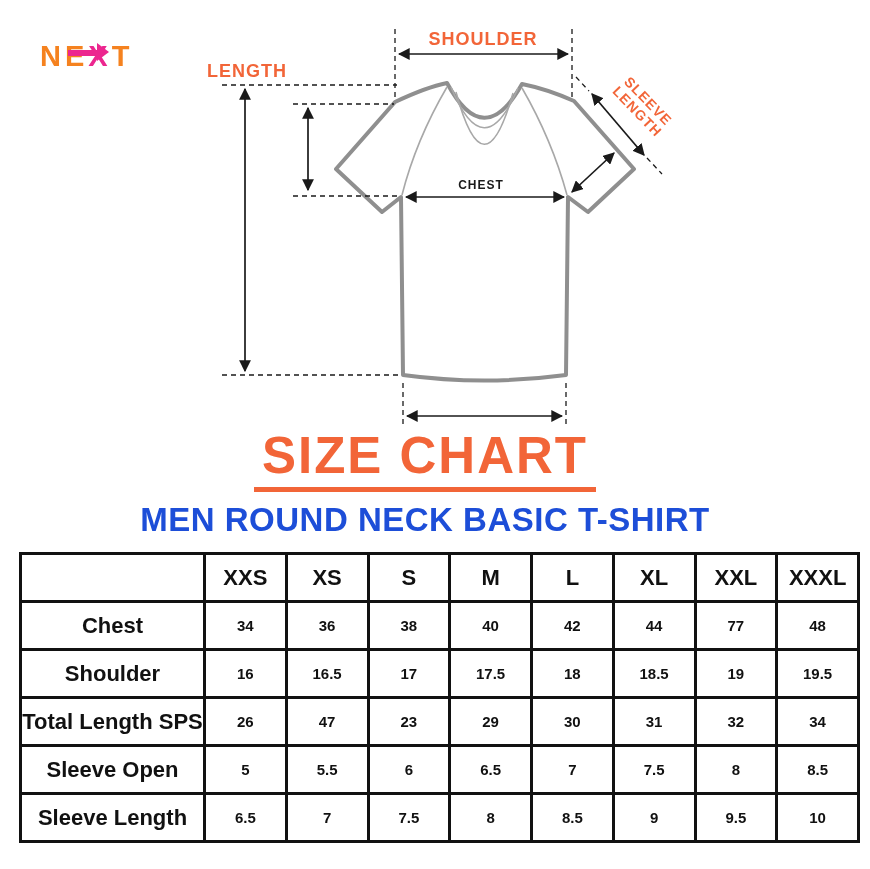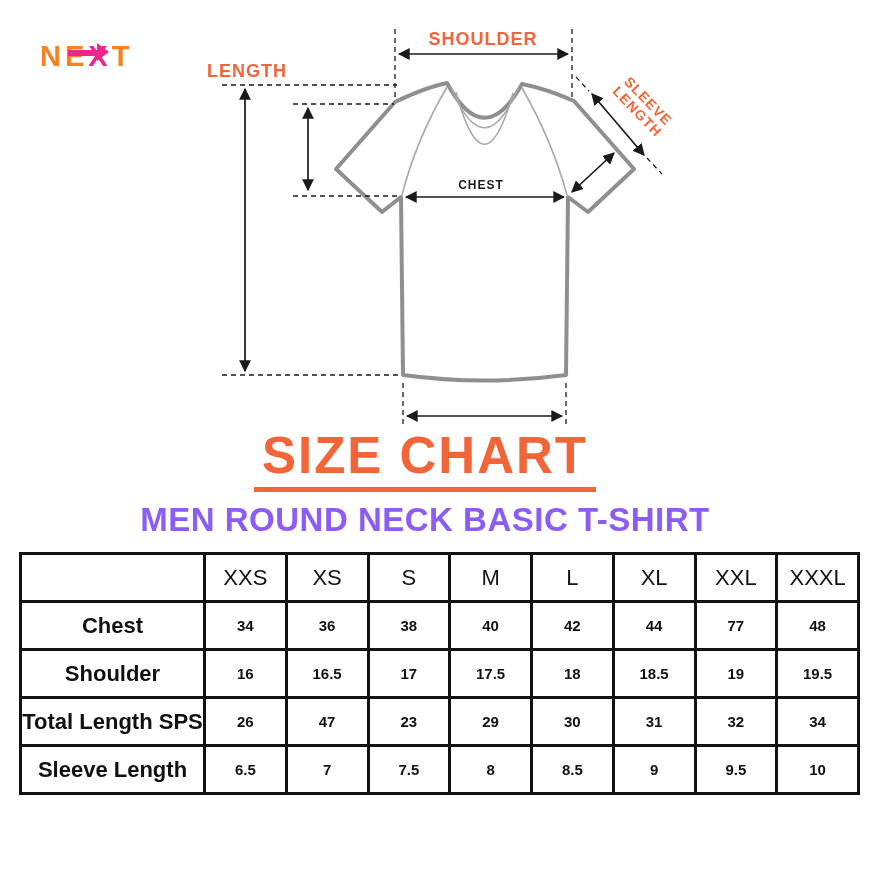--- a/index.html
+++ b/index.html
@@ -16,26 +16,26 @@
   .logo-x::before { content:""; position:absolute; left:-20px; top:16px; width:30px; height:6px; background:#EC268F; }
   .logo-x::after { content:""; position:absolute; left:9px; top:9px; border-left:12px solid #EC268F; border-top:9px solid transparent; border-bottom:9px solid transparent; }
 
   
   .diagram-wrap { position:absolute; left:0; top:0; width:870px; height:432px; }
   svg text { font-family:"Liberation Sans", sans-serif; }
 
   
   .title-block { position:absolute; top:428px; left:0; width:850px; text-align:center; }
   .main-title { display:inline-block; color:#F26538; font-size:51px; font-weight:900; letter-spacing:2px; line-height:56px; border-bottom:5px solid #F26538; padding:0 8px 3px 8px; }
-  .sub-title { margin-top:9px; color:#8b5cf6; font-size:33px; font-weight:900; letter-spacing:0.5px; }
+  .sub-title { margin-top:9px; color:#1d4ed8; font-size:33px; font-weight:900; letter-spacing:0.5px; }
 
   
   .size-table { position:absolute; top:552px; left:19px; width:838px; border-collapse:collapse; table-layout:fixed; }
   .size-table th, .size-table td { border:3px solid #111; text-align:center; vertical-align:middle; color:#111; background:#fff; }
-  .size-table th { height:48px; font-size:22px; font-weight:400; }
+  .size-table th { height:48px; font-size:22px; font-weight:700; }
   .size-table td { height:48px; font-size:15px; font-weight:700; }
   .size-table td.rowlabel { font-size:22px; font-weight:700; }
   .size-table col.c-label { width:184px; }
   .size-table col.c-size { width:81.75px; }
 </style>
 </head>
 <body>
 
 <div class="page">
 
@@ -155,20 +155,31 @@
       <td>26</td>
       <td>47</td>
       <td>23</td>
       <td>29</td>
       <td>30</td>
       <td>31</td>
       <td>32</td>
       <td>34</td>
     </tr>
     <tr>
+      <td class="rowlabel">Sleeve Open</td>
+      <td>5</td>
+      <td>5.5</td>
+      <td>6</td>
+      <td>6.5</td>
+      <td>7</td>
+      <td>7.5</td>
+      <td>8</td>
+      <td>8.5</td>
+    </tr>
+    <tr>
       <td class="rowlabel">Sleeve Length</td>
       <td>6.5</td>
       <td>7</td>
       <td>7.5</td>
       <td>8</td>
       <td>8.5</td>
       <td>9</td>
       <td>9.5</td>
       <td>10</td>
     </tr>

